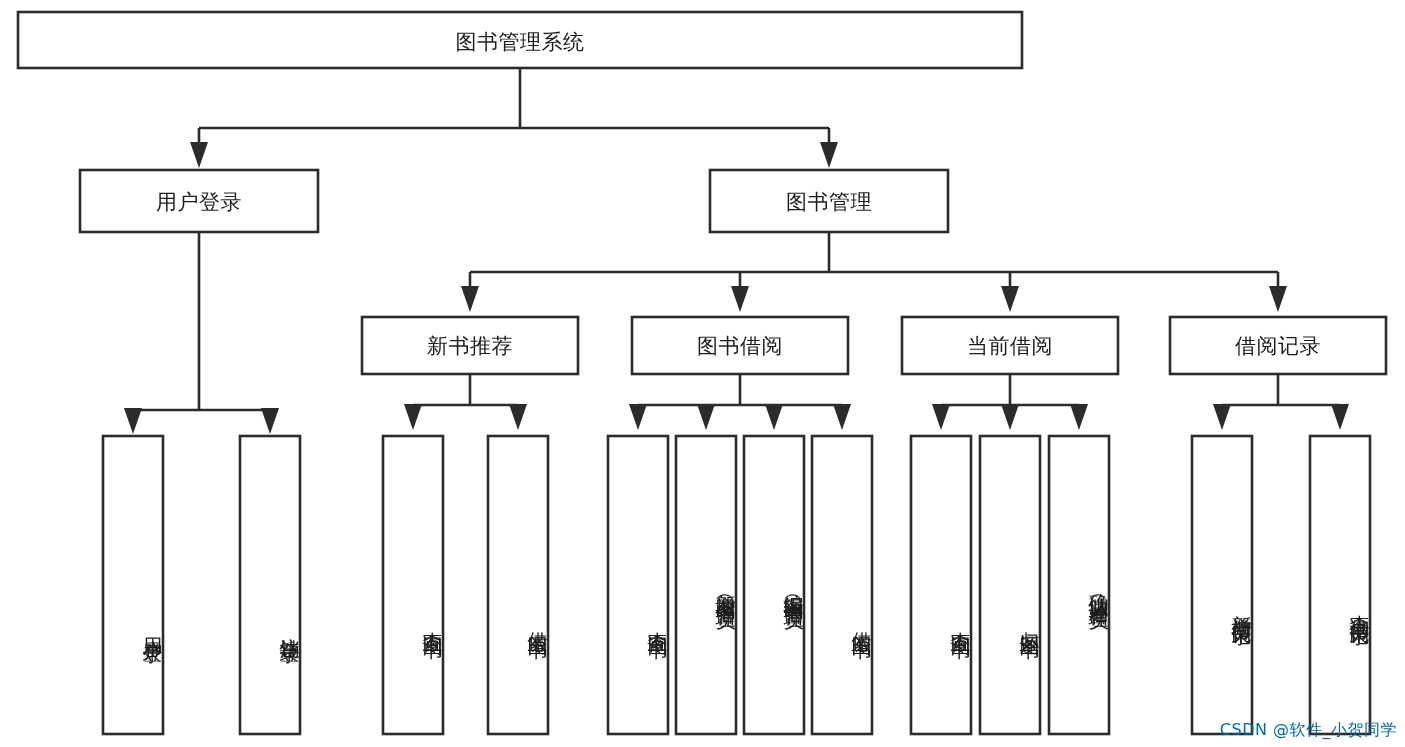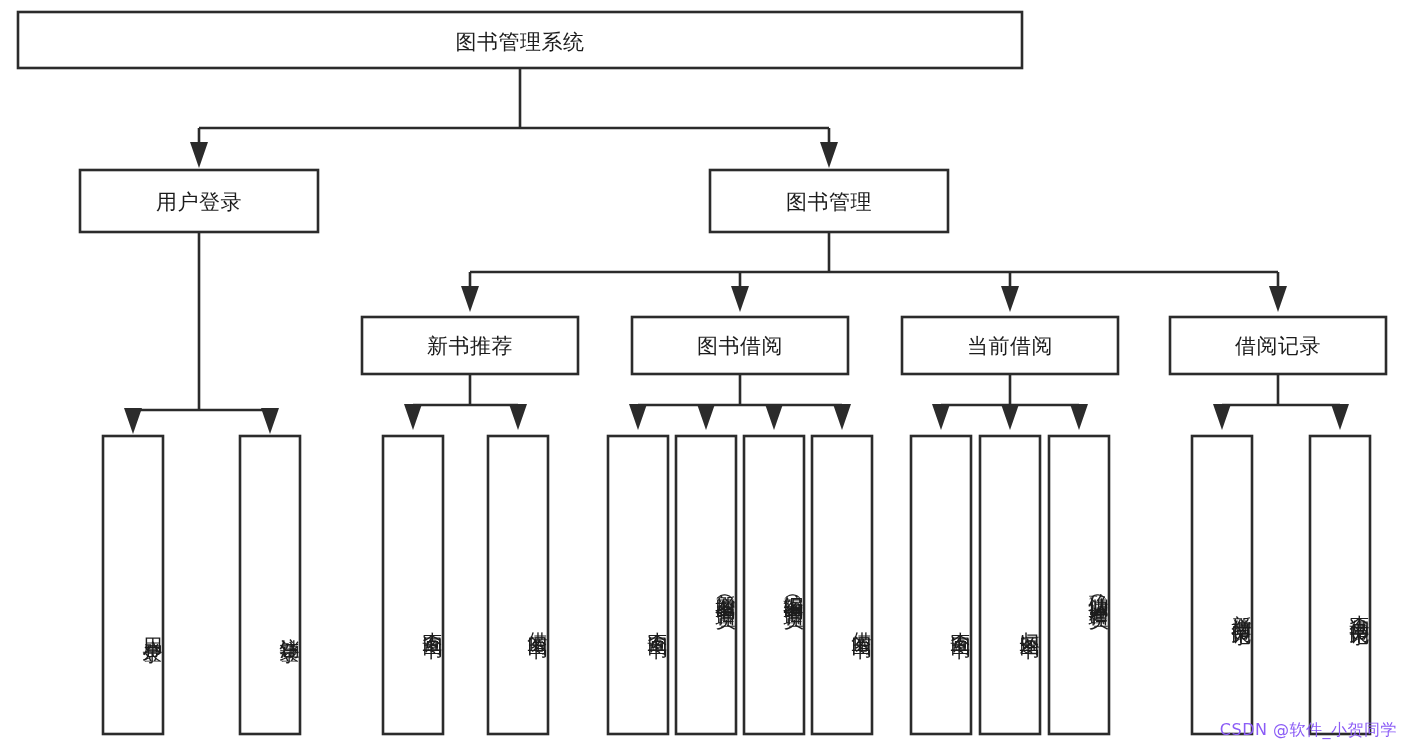--- a/index.html
+++ b/index.html
@@ -67,21 +67,21 @@
     letter-spacing: 2.5px;
     white-space: nowrap;
     pointer-events: none;
   }
   .watermark {
     position: absolute;
     right: 8px;
     bottom: 6px;
     font-family: "DejaVu Sans", "Liberation Sans", sans-serif;
     font-size: 16px;
-    color: #8b5cf6;
+    color: #0369a1;
     letter-spacing: 0.5px;
     white-space: nowrap;
     margin-left: 28px;
   }
 </style>
 </head>
 <body>
 
 <div id="diagram-root">
 

